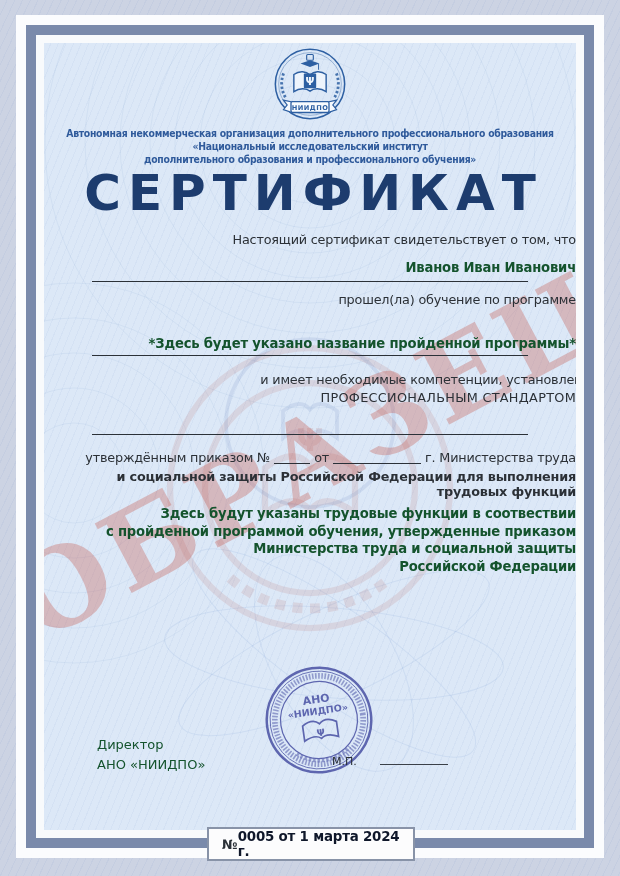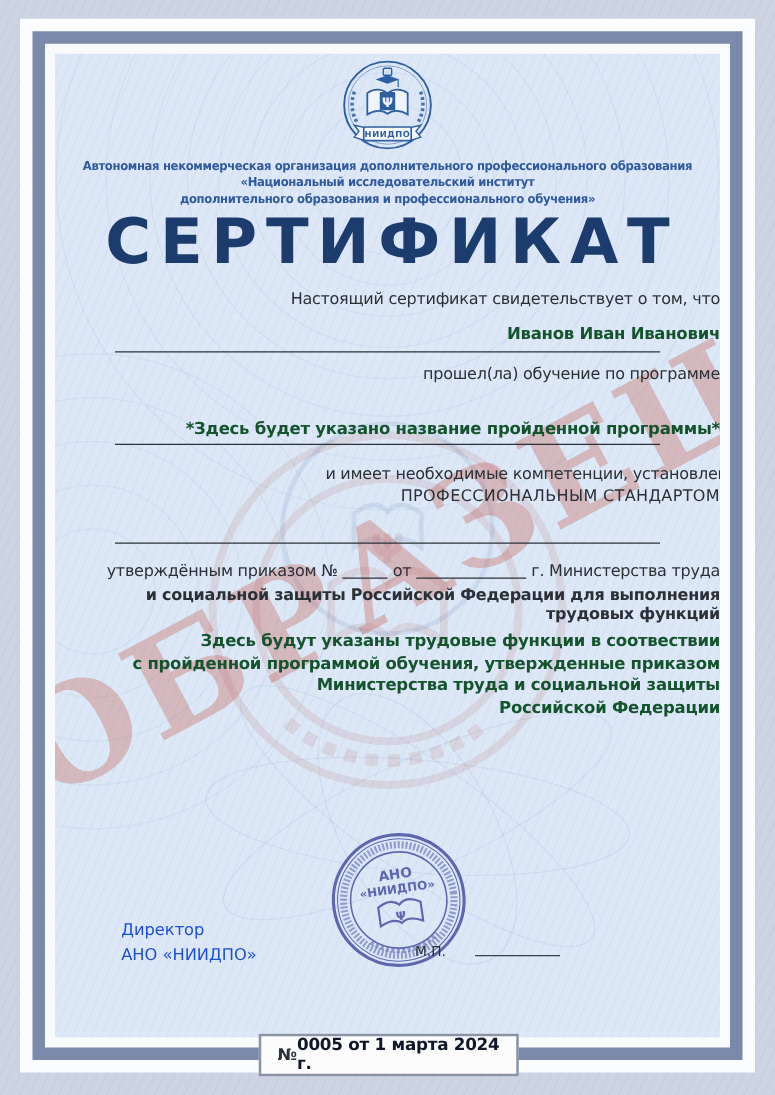--- a/index.html
+++ b/index.html
@@ -45,21 +45,21 @@
          line-height:52px;}
   .t-regular{font-size:12.8px;color:#2b3036;}
   .t-bold{font-size:13.2px;font-weight:700;color:#14532d;}
   .rule{position:absolute;left:48px;width:436px;border-top:1.6px solid #2b3138;}
   .blank{display:inline-block;border-bottom:1.4px solid #2b3138;height:10px;transform:translateY(2px);margin:0 4px;}
   .blank-sm{width:36px;}
   .blank-lg{width:88px;}
   .functions{line-height:17.5px;}
   
   .director{position:absolute;left:53px;top:692px;text-align:left;
-            font-size:13px;line-height:19.5px;color:#1d4ed8;}
+            font-size:13px;line-height:19.5px;color:#14532d;}
   .stamp{position:absolute;left:218px;top:620px;width:114px;height:114px;opacity:.88;}
   .mp{position:absolute;left:288px;top:712px;font-size:11px;color:#2b3036;}
   .sig-line{position:absolute;left:336px;top:721px;width:68px;border-top:1.5px solid #3a4048;}
   .disclaimer{position:absolute;top:738px;width:100%;text-align:center;
               font-size:10.8px;line-height:16.5px;color:#2f343b;letter-spacing:-0.2px;}
   
   .number-box{
     position:absolute;left:207px;top:827px;width:208px;height:34px;z-index:6;
     background:#fcfcfd;border:2.5px solid #8893a8;box-sizing:border-box;
     display:flex;align-items:center;

